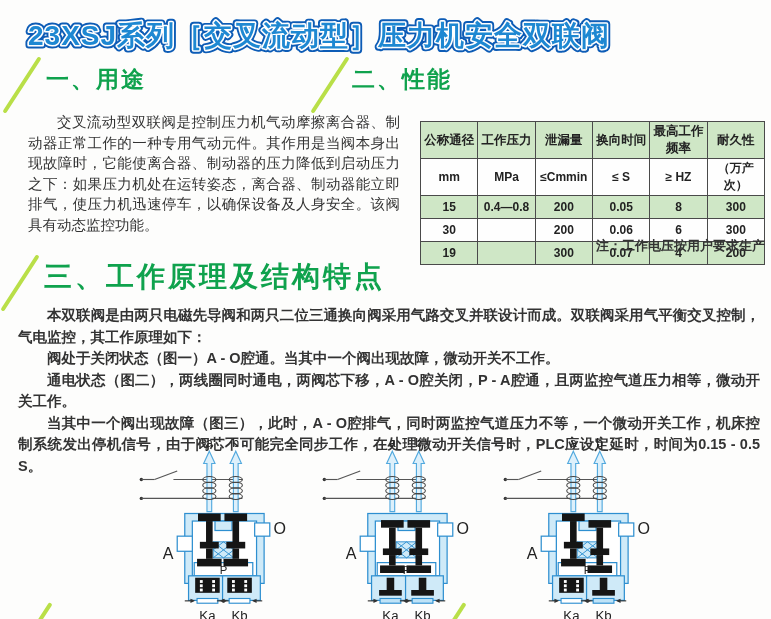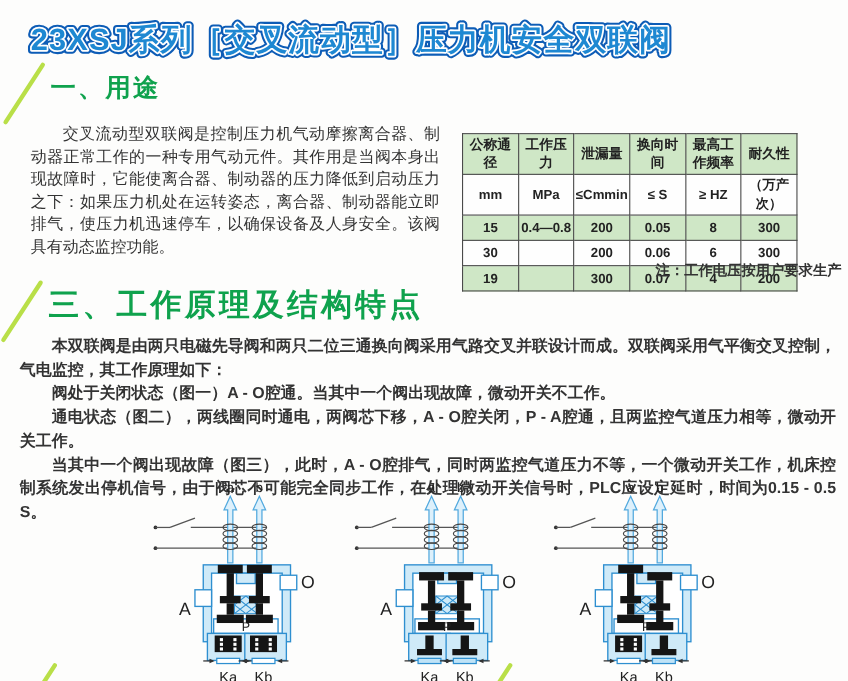--- a/index.html
+++ b/index.html
@@ -18,21 +18,21 @@
   .slash{position:absolute; width:4px; height:66px; background:#b9df48; transform:rotate(33deg); border-radius:2px;}
   
   .purpose-text{
     position:absolute; left:28px; top:112px; width:372px;
     font-size:14.5px; line-height:20.5px; font-weight:400; color:#333;
     text-align:justify; text-indent:2em; margin:0;
   }
   .principle-text{position:absolute; left:18px; top:305px; width:742px;}
   .principle-text p{margin:0; font-size:14.5px; line-height:21.5px; font-weight:600; color:#333; text-indent:2em; text-align:justify;}
   
-  .perf-table{position:absolute; left:420px; top:121px; border-collapse:collapse; table-layout:fixed; width:305px;}
+  .perf-table{position:absolute; left:420px; top:121px; border-collapse:collapse; table-layout:fixed; width:345px;}
   .perf-table td{
     border:1.5px solid #4a4a4a; text-align:center; vertical-align:middle;
     font-size:12px; font-weight:600; color:#222; height:20px; padding:1px 0;
   }
   .perf-table tr.hrow td{font-size:12.5px; font-weight:bold;}
   .r-green td{background:#cfe7c6;}
   .r-white td{background:#fefefe;}
   .table-note{
     position:absolute; left:420px; top:237px; width:345px;
     text-align:right; font-size:13px; font-weight:bold; color:#333;
@@ -53,20 +53,24 @@
     <text x="4" y="33" fill="none" stroke="#0d5cb6" stroke-width="7" stroke-linejoin="round">23XSJ系列［交叉流动型］压力机安全双联阀</text>
     <text x="4" y="33" fill="none" stroke="#ffffff" stroke-width="3.2" stroke-linejoin="round">23XSJ系列［交叉流动型］压力机安全双联阀</text>
     <text x="4" y="33" fill="#1e88d2">23XSJ系列［交叉流动型］压力机安全双联阀</text>
   </svg>
 
   <div class="sec-head" style="left:46px; top:64px;">
     <span class="slash" style="left:-26px; top:-12px;"></span>
     <span class="sec-title">一、用途</span>
   </div>
 
+  <div class="sec-head" style="left:352px; top:64px;">
+    <span class="slash" style="left:-24px; top:-12px;"></span>
+    <span class="sec-title">二、性能</span>
+  </div>
 
   <p class="purpose-text">交叉流动型双联阀是控制压力机气动摩擦离合器、制动器正常工作的一种专用气动元件。其作用是当阀本身出现故障时，它能使离合器、制动器的压力降低到启动压力之下：如果压力机处在运转姿态，离合器、制动器能立即排气，使压力机迅速停车，以确保设备及人身安全。该阀具有动态监控功能。</p>
 
   <table class="perf-table">
     <tbody id="perf-tbody">
         <tr class="hrow r-green">
           <td>公称通径</td>
           <td>工作压力</td>
           <td>泄漏量</td>
           <td>换向时间</td>

